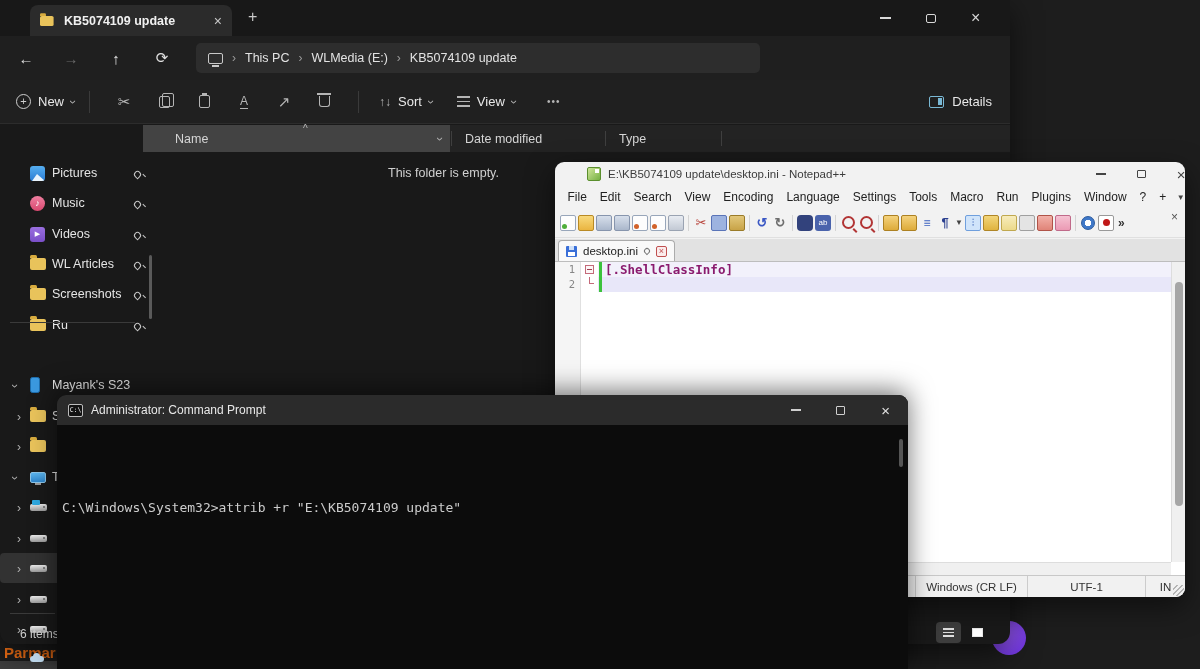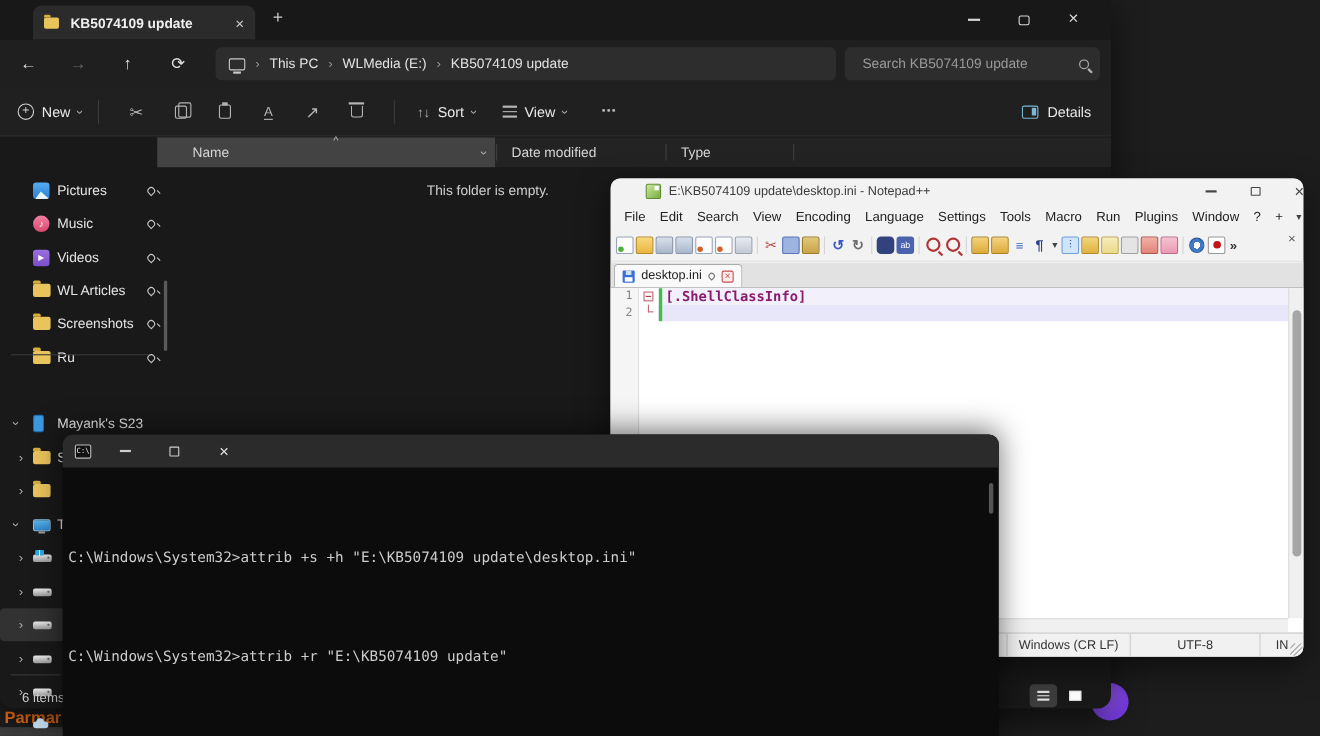--- a/index.html
+++ b/index.html
@@ -265,24 +265,20 @@
     <span class="nav-btn" style="left:150px;">⟳</span>
     <div class="addr-pill">
       <span class="icon-monitor"></span>
       <span class="crumb-sep">›</span>
       <span class="crumb">This PC</span>
       <span class="crumb-sep">›</span>
       <span class="crumb">WLMedia (E:)</span>
       <span class="crumb-sep">›</span>
       <span class="crumb">KB5074109 update</span>
     </div>
-    <div class="search-pill">
-      <input class="search-input" placeholder="Search KB5074109 update" style="">
-      <span class="icon-magnifier"></span>
-    </div>
   </div>
 
   <div class="ex-toolbar">
     <div class="tb-new">
       <span class="icon-pluscircle">+</span>
       <span>New</span>
       <span class="chev chev-down">›</span>
     </div>
     <span class="tb-sep"></span>
     <span class="tb-ic">
@@ -589,40 +585,40 @@
       <span class="tok-section">[.ShellClassInfo]</span>
     </div>
     <div class="ed-vscroll">
         <span class="ed-vthumb"></span>
       </div>
     <div class="ed-hscroll"></div>
   </div>
 
   <div class="npp-status">
     <span class="st-seg st-eol">Windows (CR LF)</span>
-    <span class="st-seg st-enc">UTF-8</span>
+    <span class="st-seg st-enc">UTF-1</span>
     <span class="st-seg st-ins">IN</span>
   </div>
   <span class="npp-grip"></span>
 </div>
 
 <div class="abs cmd">
   <div class="cmd-title">
     <span class="icon-cmd">C:\</span>
+    <span class="cmd-title-text">Administrator: Command Prompt</span>
     <div class="cmd-controls">
       <span class="cmd-btn">
           <i class="cglyph-min"></i>
         </span>
       <span class="cmd-btn">
           <i class="cglyph-max"></i>
         </span>
       <span class="cmd-btn">
           <i class="cglyph-close">×</i>
         </span>
     </div>
   </div>
   <div class="cmd-body">
-    <div>C:\Windows\System32&gt;attrib +s +h "E:\KB5074109 update\desktop.ini"</div>
     <div>C:\Windows\System32&gt;attrib +r "E:\KB5074109 update"</div>
     
   </div>
   <span class="cmd-scroll"></span>
 </div>
 
 </body></html>

